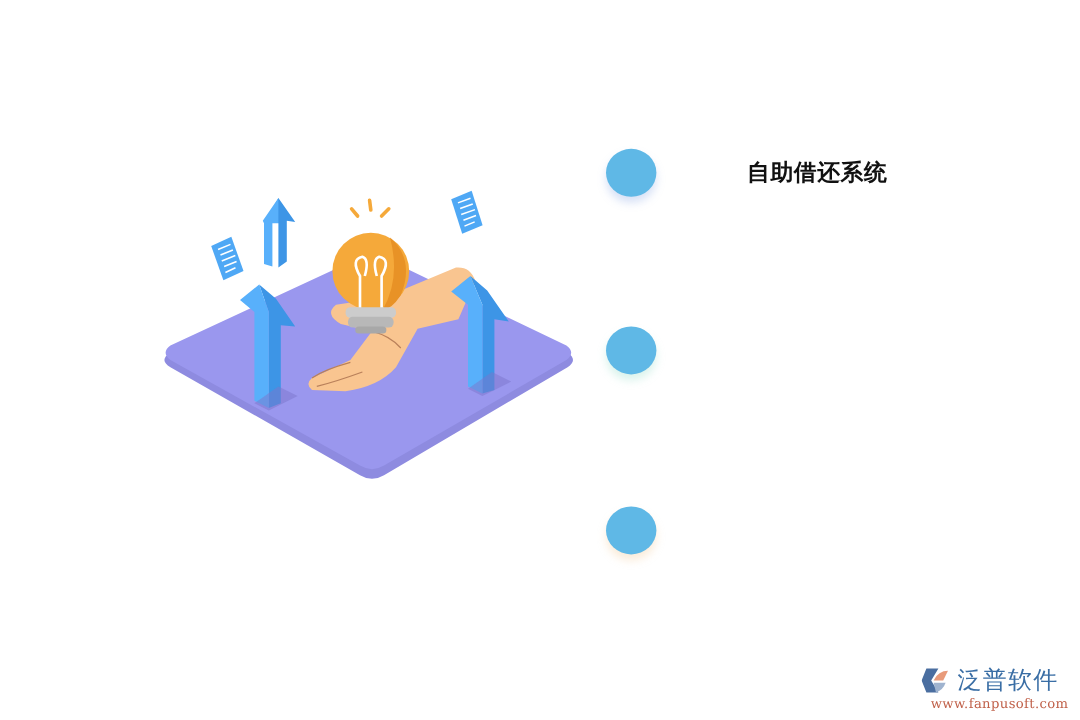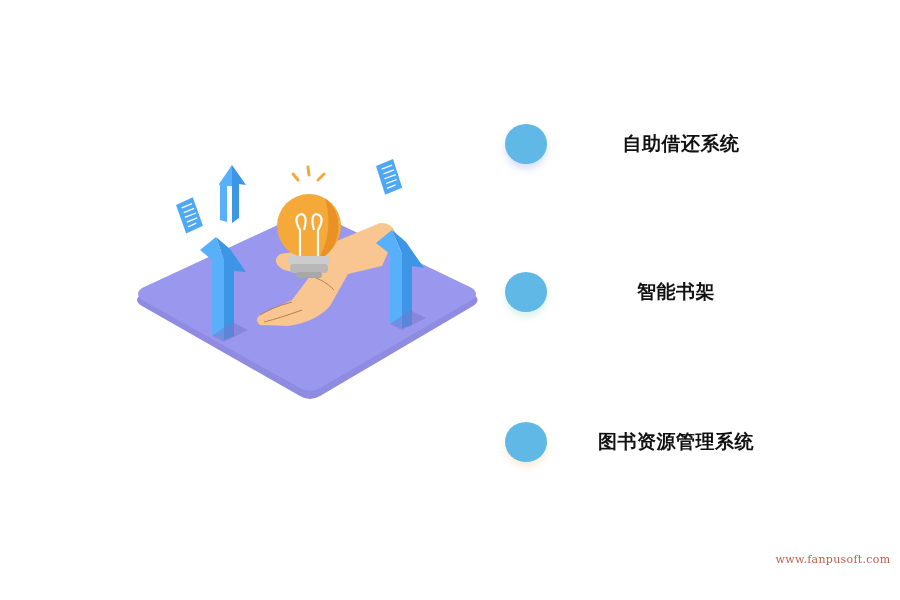--- a/index.html
+++ b/index.html
@@ -97,23 +97,29 @@
   </svg>
 </div>
 
 <div class="feature f1">
   <div class="dot"></div>
   <div class="label">自助借还系统</div>
 </div>
 
 <div class="feature f2">
   <div class="dot"></div>
-  <div class="label">智能书架</div>
 </div>
 
 <div class="feature f3">
   <div class="dot"></div>
-  <div class="label">图书资源管理系统</div>
 </div>
 
 <div class="logo">
+  <div class="row">
+    <svg class="mark" viewBox="0 0 26 24">
+      <path d="M4 2 L14 2 L8 12 L14 22 L4 22 L0 12 Z" fill="#4a6ea0"></path>
+      <path d="M10 12 Q14 4 22 4 L18 12 Z" fill="#e89a7a"></path>
+      <path d="M10 14 L20 14 Q18 20 12 22 Z" fill="#9fb3cf"></path>
+    </svg>
+    <span class="brand">泛普软件</span>
+  </div>
   <div class="url">www.fanpusoft.com</div>
 </div>
 
 </body></html>

